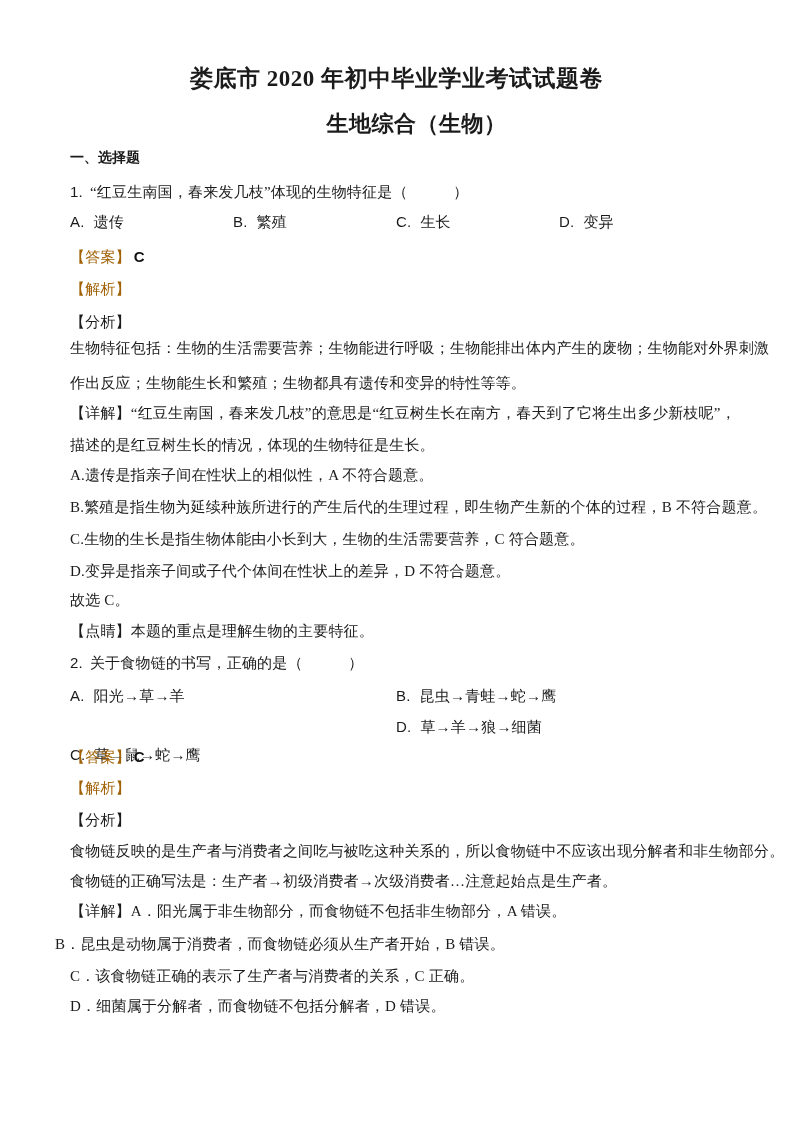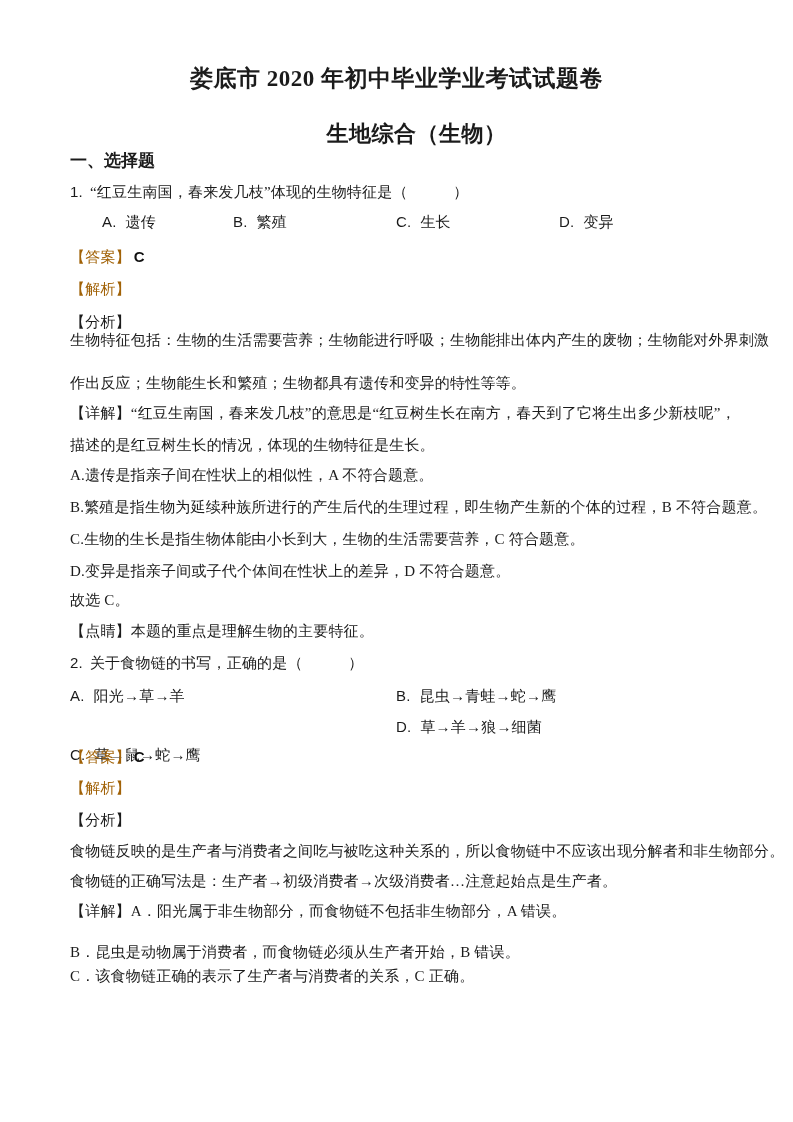--- a/index.html
+++ b/index.html
@@ -32,68 +32,68 @@
     position: absolute;
     left: 0; right: 0;
     text-align: center;
     font-size: 22px;
     font-weight: bold;
     letter-spacing: 0.5px;
     white-space: nowrap;
   }
   .section-heading {
     position: absolute;
-    font-size: 17px;
+    font-size: 14px;
     font-weight: bold;
     white-space: nowrap;
   }
   .blue { color: #a16207; }
   .qnum { font-family: "Liberation Sans", sans-serif; margin-right: 7px; }
   .optlabel { font-family: "Liberation Sans", sans-serif; margin-right: 9px; }
   .answer-val {
     font-family: "Liberation Sans", sans-serif;
     font-weight: bold;
     margin-left: 3px;
     color: #111111;
   }
 </style>
 </head>
 <body>
 
 <div class="page">
 
   <div class="doc-title" style="top:63px;">娄底市 2020 年初中毕业学业考试试题卷</div>
-  <div class="doc-subtitle" style="top:119px;padding-left:40px;">生地综合（生物）</div>
+  <div class="doc-subtitle" style="top:109px;padding-left:40px;">生地综合（生物）</div>
 
   <div class="section-heading" style="top:149px; left:70px;">一、选择题</div>
 
   <div class="line" style="top:181px; left:70px;">
     <span class="qnum">1.</span><span>“红豆生南国，春来发几枝”体现的生物特征是（　　　）</span>
   </div>
 
-  <div class="line" style="top:211px; left:70px;margin-left:32px;">
+  <div class="line" style="top:211px; left:70px;">
     <span class="optlabel">A.</span><span>遗传</span>
   </div>
   <div class="line" style="top:211px; left:233px;">
     <span class="optlabel">B.</span><span>繁殖</span>
   </div>
   <div class="line" style="top:211px; left:396px;">
     <span class="optlabel">C.</span><span>生长</span>
   </div>
   <div class="line" style="top:211px; left:559px;">
     <span class="optlabel">D.</span><span>变异</span>
   </div>
 
   <div class="line" style="top:246px; left:70px;">
     <span class="blue">【答案】</span><span class="answer-val">C</span>
   </div>
   <div class="line blue" style="top:279px; left:70px;">【解析】</div>
   <div class="line" style="top:312px; left:70px;">【分析】</div>
 
-  <div class="line" style="top:330px; left:70px;text-align:right;">生物特征包括：生物的生活需要营养；生物能进行呼吸；生物能排出体内产生的废物；生物能对外界刺激</div>
+  <div class="line" style="top:338px; left:70px;text-align:right;">生物特征包括：生物的生活需要营养；生物能进行呼吸；生物能排出体内产生的废物；生物能对外界刺激</div>
   <div class="line" style="top:373px; left:70px;">作出反应；生物能生长和繁殖；生物都具有遗传和变异的特性等等。</div>
 
   <div class="line" style="top:403px; left:70px;">【详解】“红豆生南国，春来发几枝”的意思是“红豆树生长在南方，春天到了它将生出多少新枝呢”，</div>
   <div class="line" style="top:435px; left:70px;">描述的是红豆树生长的情况，体现的生物特征是生长。</div>
 
   <div class="line" style="top:497px; left:70px;">B.繁殖是指生物为延续种族所进行的产生后代的生理过程，即生物产生新的个体的过程，B 不符合题意。</div>
   <div class="line" style="top:465px; left:70px;">A.遗传是指亲子间在性状上的相似性，A 不符合题意。</div>
   <div class="line" style="top:529px; left:70px;">C.生物的生长是指生物体能由小长到大，生物的生活需要营养，C 符合题意。</div>
   <div class="line" style="top:561px; left:70px;">D.变异是指亲子间或子代个体间在性状上的差异，D 不符合题意。</div>
 
@@ -120,16 +120,17 @@
   <div class="line" style="top:746px; left:70px;">
     <span class="blue">【答案】</span><span class="answer-val">C</span>
   </div>
   <div class="line blue" style="top:778px; left:70px;">【解析】</div>
   <div class="line" style="top:810px; left:70px;">【分析】</div>
 
   <div class="line" style="top:841px; left:70px;">食物链反映的是生产者与消费者之间吃与被吃这种关系的，所以食物链中不应该出现分解者和非生物部分。</div>
   <div class="line" style="top:871px; left:70px;">食物链的正确写法是：生产者→初级消费者→次级消费者…注意起始点是生产者。</div>
 
   <div class="line" style="top:901px; left:70px;">【详解】A．阳光属于非生物部分，而食物链不包括非生物部分，A 错误。</div>
-  <div class="line" style="top:934px; left:70px;margin-top:8px;">B．昆虫是动物属于消费者，而食物链必须从生产者开始，B 错误。</div>
+  <div class="line" style="top:934px; left:55px;">B．昆虫是动物属于消费者，而食物链必须从生产者开始，B 错误。</div>
   <div class="line" style="top:966px; left:70px;">C．该食物链正确的表示了生产者与消费者的关系，C 正确。</div>
+  <div class="line" style="top:996px; left:70px;">D．细菌属于分解者，而食物链不包括分解者，D 错误。</div>
 
 </div>
 
 </body></html>

